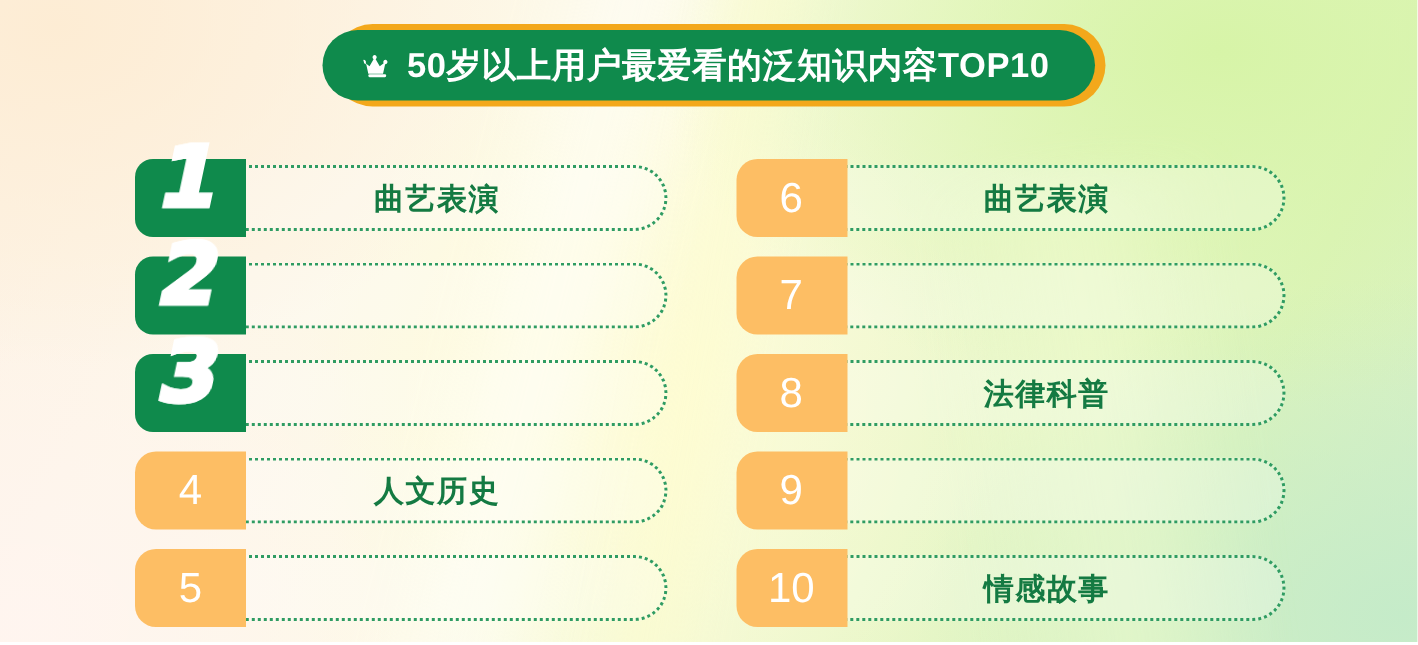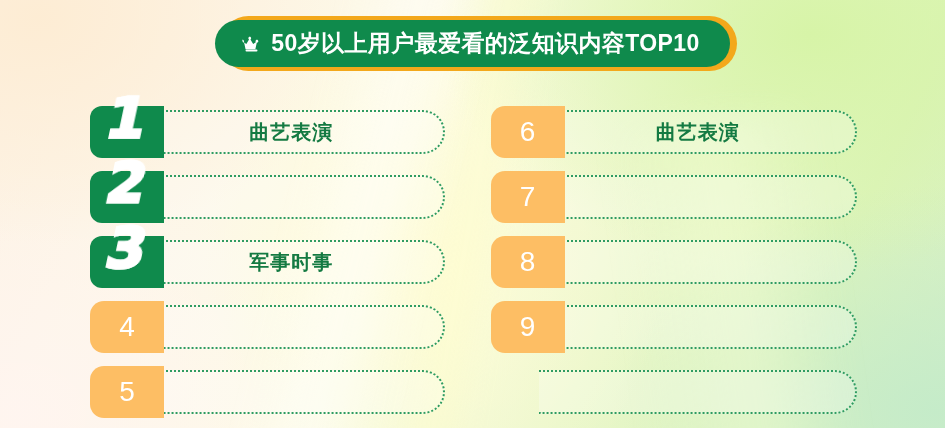--- a/index.html
+++ b/index.html
@@ -222,28 +222,28 @@
         <div class="badge top">
           <span class="num">2</span>
         </div>
       </div>
 
       <div class="row">
         <div class="capsule"></div>
         <div class="badge top">
           <span class="num">3</span>
         </div>
-        <div class="label">军事时事</div>
       </div>
 
       <div class="row">
         <div class="capsule"></div>
         <div class="badge plain">
           <span class="num">4</span>
         </div>
+        <div class="label">人文历史</div>
       </div>
 
       <div class="row">
         <div class="capsule"></div>
         <div class="badge plain">
           <span class="num">5</span>
         </div>
       </div>
 
     </div>
@@ -263,29 +263,34 @@
         <div class="badge plain">
           <span class="num">7</span>
         </div>
       </div>
 
       <div class="row">
         <div class="capsule"></div>
         <div class="badge plain">
           <span class="num">8</span>
         </div>
+        <div class="label">法律科普</div>
       </div>
 
       <div class="row">
         <div class="capsule"></div>
         <div class="badge plain">
           <span class="num">9</span>
         </div>
       </div>
 
       <div class="row">
         <div class="capsule"></div>
+        <div class="badge plain">
+          <span class="num">10</span>
+        </div>
+        <div class="label">情感故事</div>
       </div>
 
     </div>
 
   </div>
 </div>
 
 </body></html>

